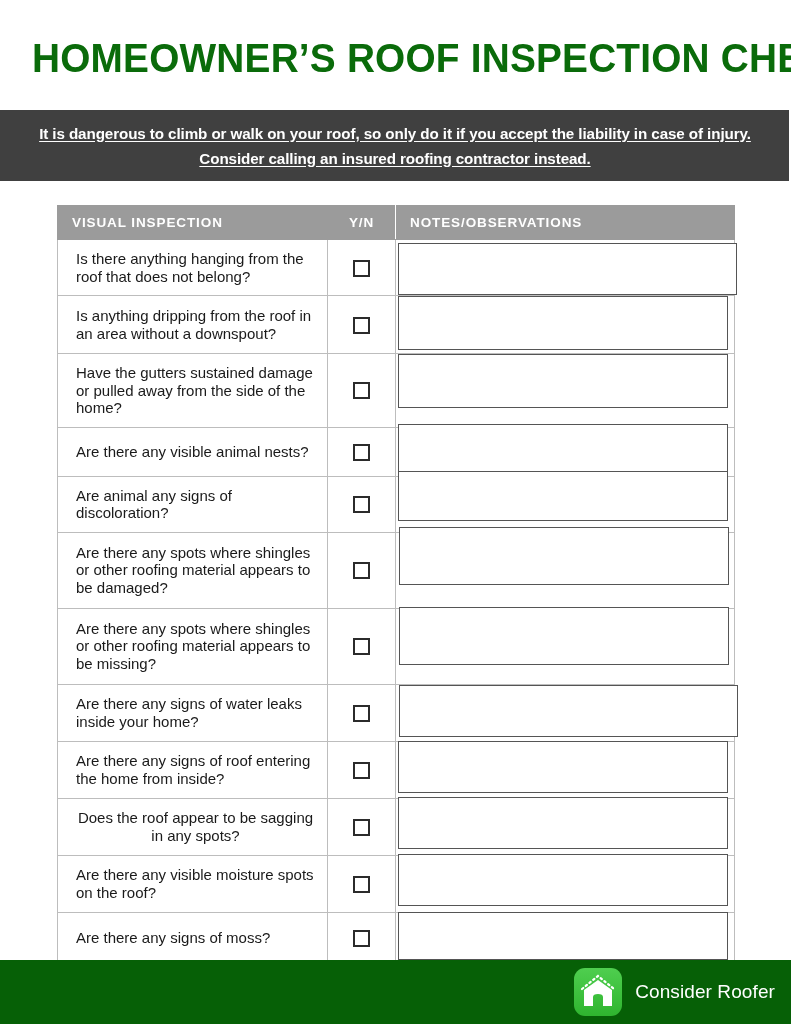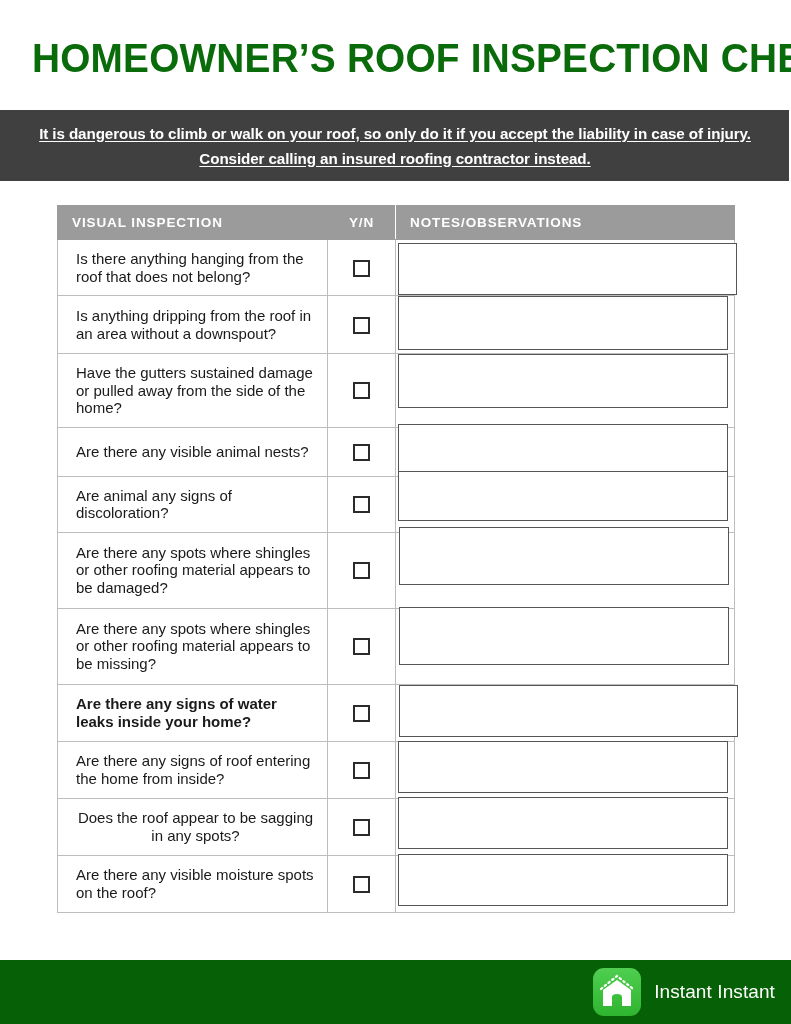--- a/index.html
+++ b/index.html
@@ -249,21 +249,21 @@
             <div class="notes-box" style="top: -6px; left: 3px; width: 330px; height: 58px;"></div>
           </td>
         </tr>
         <tr style="height: 76px;">
           <td class="item-cell">Are there any spots where shingles or other roofing material appears to be missing?</td>
           <td class="yn-cell"><span class="checkbox"></span></td>
           <td class="notes-cell">
             <div class="notes-box" style="top: -2px; left: 3px; width: 330px; height: 58px;"></div>
           </td>
         </tr>
-        <tr style="height: 57px; font-weight: bold;">
+        <tr style="height: 57px;">
           <td class="item-cell">Are there any signs of water leaks inside your home?</td>
           <td class="yn-cell"><span class="checkbox"></span></td>
           <td class="notes-cell">
             <div class="notes-box" style="top: 0px; left: 3px; width: 339px; height: 52px;"></div>
           </td>
         </tr>
         <tr style="height: 57px;">
           <td class="item-cell">Are there any signs of roof entering the home from inside?</td>
           <td class="yn-cell"><span class="checkbox"></span></td>
           <td class="notes-cell">
@@ -275,31 +275,38 @@
           <td class="yn-cell"><span class="checkbox"></span></td>
           <td class="notes-cell">
             <div class="notes-box" style="top: -2px; left: 2px; width: 330px; height: 52px;"></div>
           </td>
         </tr>
         <tr style="height: 57px;">
           <td class="item-cell">Are there any visible moisture spots on the roof?</td>
           <td class="yn-cell"><span class="checkbox"></span></td>
           <td class="notes-cell">
             <div class="notes-box" style="top: -2px; left: 2px; width: 330px; height: 52px;"></div>
+          </td>
+        </tr>
+        <tr style="height: 52px;">
+          <td class="item-cell">Are there any signs of moss?</td>
+          <td class="yn-cell"><span class="checkbox"></span></td>
+          <td class="notes-cell">
+            <div class="notes-box" style="top: -1px; left: 2px; width: 330px; height: 48px;"></div>
           </td>
         </tr>
       </tbody>
   </table>
 
   <div class="footer-bar">
     <div class="brand">
       <div class="brand-logo">
         <svg width="48" height="48" viewBox="0 0 48 48" aria-hidden="true">
           <path d="M8 21 L24 8 L40 21" fill="none" stroke="#ffffff" stroke-width="2.2" stroke-linecap="round" stroke-dasharray="1.6 3.2"></path>
           <path d="M10 38 L10 22 L24 12 L38 22 L38 38 Z
                    M19 38 L19 29 Q19 26 24 26 Q29 26 29 29 L29 38 Z" fill="#ffffff" fill-rule="evenodd"></path>
         </svg>
       </div>
-      <div class="brand-name">Instant Instant</div>
+      <div class="brand-name">Consider Roofer</div>
     </div>
   </div>
 
 </div>
 
 </body></html>

